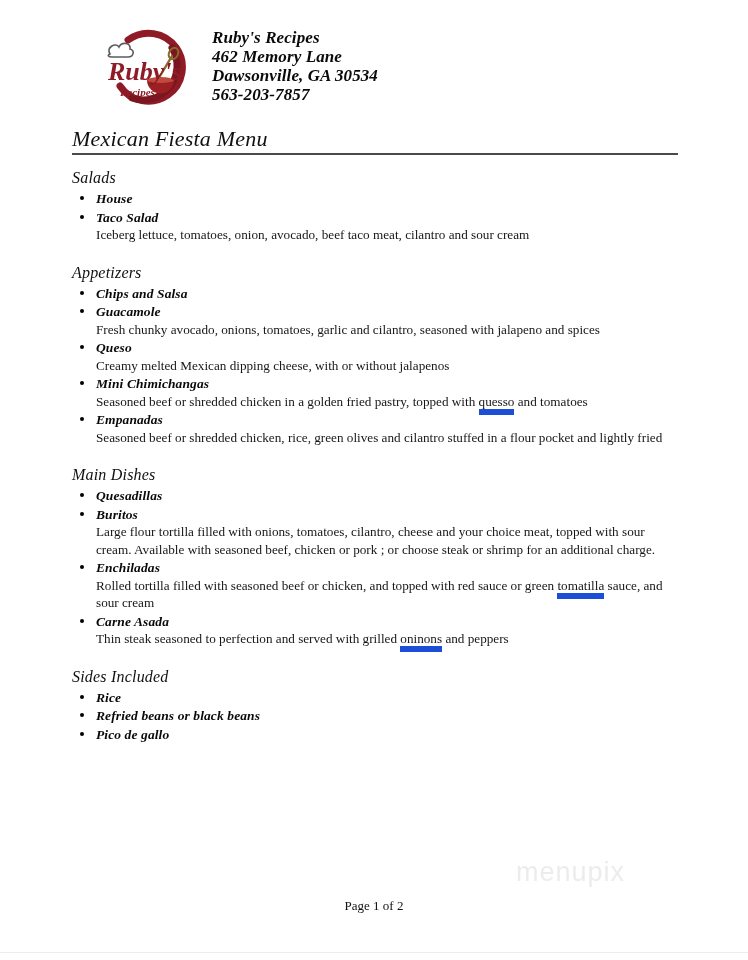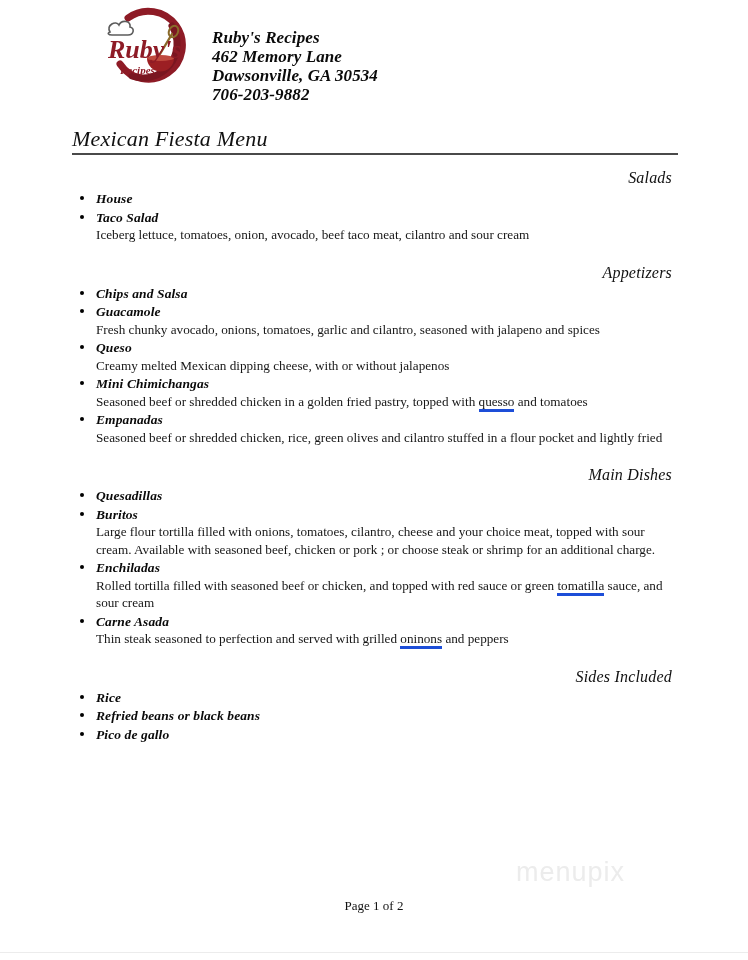--- a/index.html
+++ b/index.html
@@ -34,21 +34,21 @@
   .letterhead {
     position: absolute;
     left: 0;
     top: 0;
     width: 748px;
     height: 122px;
   }
   .logo {
     position: absolute;
     left: 98px;
-    top: 6px;
+    top: 28px;
     width: 94px;
     height: 84px;
   }
   .logo svg { display: block; }
 
   .company-block {
     position: absolute;
     left: 212px;
     top: 28px;
     font-family: "Liberation Serif", "DejaVu Serif", serif;
@@ -93,21 +93,20 @@
   .section { margin-bottom: 0; }
   .section + .section { margin-top: 19px; }
 
   .section-title {
     font-style: italic;
     font-size: 16px;
     line-height: 20px;
     color: #111111;
     margin-bottom: 2px;
     letter-spacing: 0.2px;
-    text-align: right;
   }
 
   .items { list-style: none; margin: 0; padding: 0; }
 
   .item { position: relative; padding-left: 24px; margin-bottom: 1px; }
   .item .bullet {
     position: absolute;
     left: 8px;
     top: 6px;
     width: 4px;
@@ -123,21 +122,21 @@
     color: #0a0a0a;
     letter-spacing: 0.1px;
   }
   .item-desc {
     font-size: 13.2px;
     line-height: 17.5px;
     color: #161616;
     margin-top: 0px;
   }
   .item-desc .spell {
-    border-bottom: 3px solid #1d4ed8;
+    border-bottom: 6px solid #1d4ed8;
     padding-bottom: 0px;
   }
 
   
   .items.compact .item { margin-bottom: 0px; }
   .items.compact .item-name { line-height: 18.5px; }
 
   
   .watermark {
     position: absolute;
@@ -183,21 +182,21 @@
         <text x="10" y="52" font-family="'Liberation Serif', serif" font-style="italic" font-weight="bold" font-size="26" fill="#8e1b26">Ruby's</text>
 
         <text x="22" y="68" font-family="'Liberation Serif', serif" font-style="italic" font-weight="bold" font-size="11" fill="#8e1b26">Recipes</text>
       </svg>
     </div>
 
     <div class="company-block">
       <div>Ruby's Recipes</div>
       <div>462 Memory Lane</div>
       <div>Dawsonville, GA 30534</div>
-      <div>706-203-9882</div>
+      <div>563-203-7857</div>
     </div>
   </div>
 
   <div class="menu-title-wrap">
     <div class="menu-title">Mexican Fiesta Menu</div>
     <div class="title-rule"></div>
   </div>
 
   <div class="content" id="menu-content">
       <div class="section">

